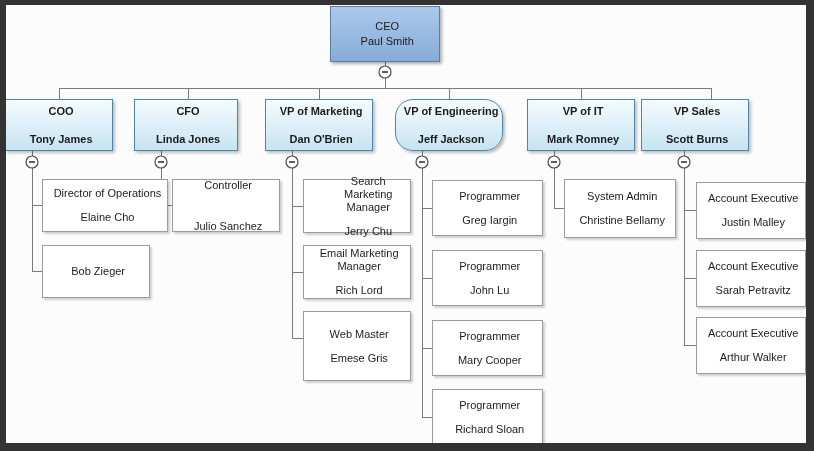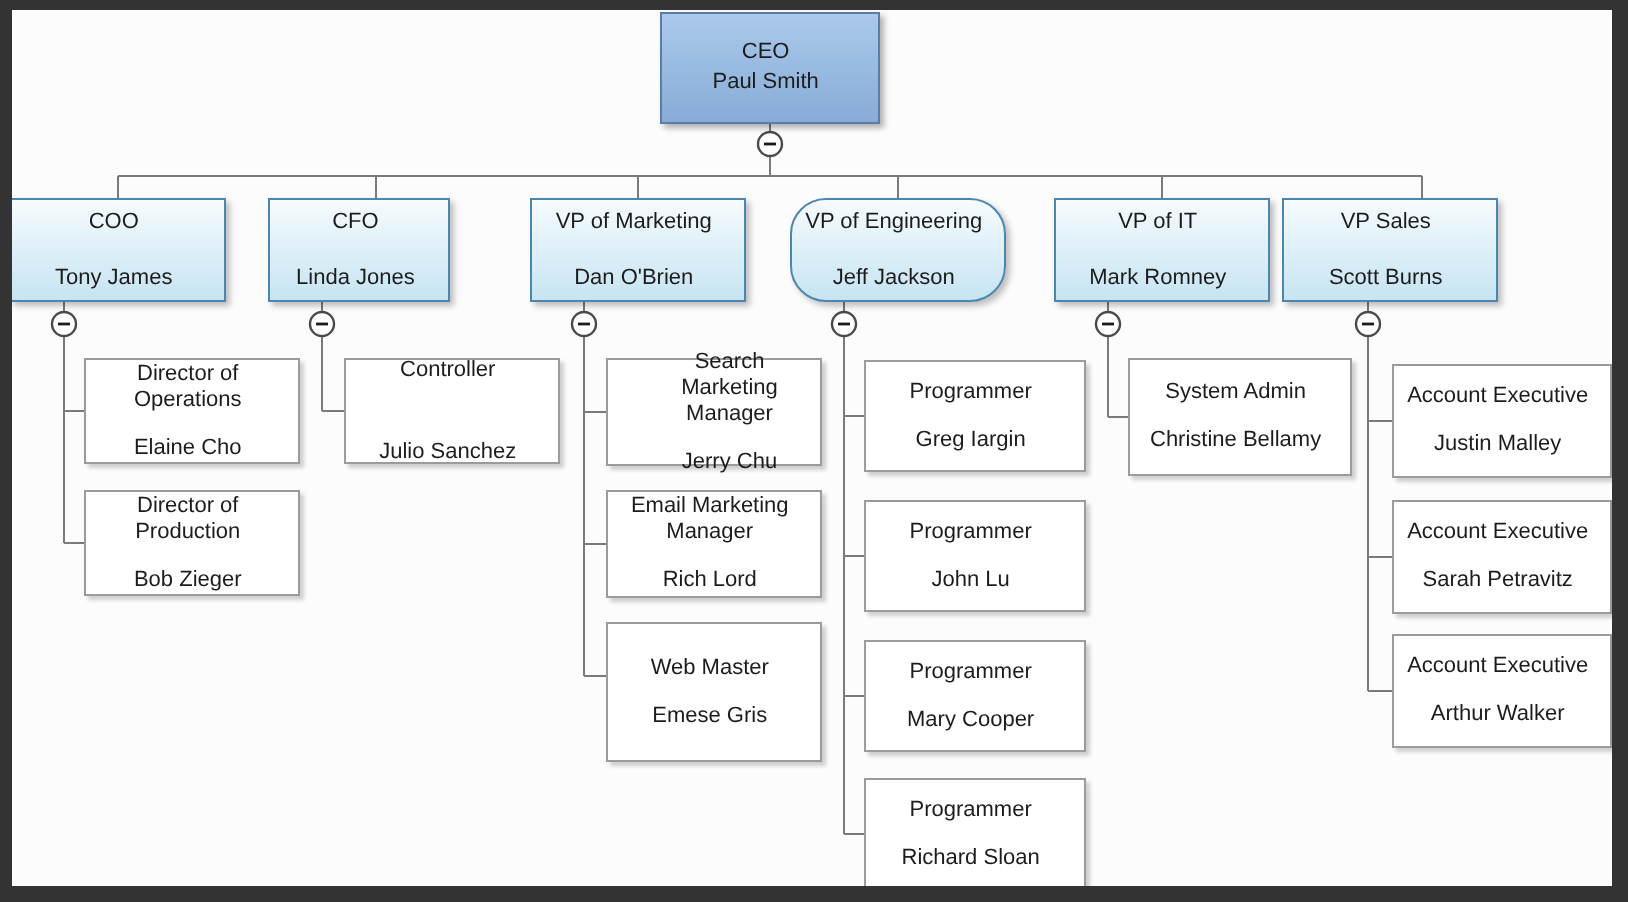--- a/index.html
+++ b/index.html
@@ -9,33 +9,33 @@
     background:var(--frame,#333);
   }
   .canvas {
     position:absolute; left:0; top:0; width:814px; height:451px;
     background:var(--canvas,#fcfcfc); z-index:0;
   }
   svg.wires { position:absolute; left:0; top:0; z-index:1; }
   #nodes { position:absolute; left:0; top:0; width:100%; height:100%; z-index:2; }
   .node {
     position:absolute; box-sizing:border-box;
-    display:flex; flex-direction:column; align-items:flex-start; justify-content:center;
+    display:flex; flex-direction:column; align-items:flex-end; justify-content:center;
     text-align:center; color:var(--text,#1c1c1c); cursor:default;
   }
   .node .title, .node .name { width:96%; line-height:13px; font-size:11px; }
   .node.ceo {
     background:linear-gradient(to bottom, var(--ceo-fill-top,#aac9eb), var(--ceo-fill-bottom,#88acd7));
     border:1px solid var(--ceo-border,#5c7da3);
     box-shadow:2px 2px 3px rgba(0,0,0,.30); gap:2px;
   }
   .node.exec {
     background:linear-gradient(to bottom, var(--exec-fill-top,#f6fbfe), var(--exec-fill-bottom,#c6e4f2));
     border:1px solid var(--exec-border,#4d86ad);
-    box-shadow:2px 2px 3px rgba(0,0,0,.25); gap:15px;
+    box-shadow:2px 2px 3px rgba(0,0,0,.25); gap:15px;font-weight:bold;
   }
   .node.staff {
     background:var(--staff-fill,#fff);
     border:1px solid var(--staff-border,#9b9b9b);
     box-shadow:2px 2px 2px rgba(0,0,0,.18); gap:11px;
   }
   .frame { position:absolute; background:var(--frame,#333); z-index:5; pointer-events:none; }
   .frame.top    { left:0; top:0; width:814px; height:5px; }
   .frame.left   { left:0; top:0; width:6px;  height:451px; }
   .frame.right  { left:806px; top:0; width:8px; height:451px; }
@@ -116,29 +116,28 @@
     </svg>
   <div id="nodes">
       <div class="node ceo" style="left: 330px; top: 6px; width: 110px; height: 56px;">
         <div class="title">CEO</div>
         <div class="name">Paul Smith</div>
       </div>
       <div class="node exec" style="left: 5px; top: 99px; width: 108px; height: 52px;">
         <div class="title">COO</div>
         <div class="name">Tony James</div>
       </div>
-      <div class="node staff" style="left: 42px; top: 179px; width: 108px; height: 53px;">
+      <div class="node staff" style="left: 42px; top: 179px; width: 126px; height: 53px;">
         <div class="title">Director of Operations</div>
         <div class="name">Elaine Cho</div>
       </div>
       <div class="node staff" style="left: 42px; top: 245px; width: 108px; height: 53px;">
-        <div class="title">Director of Production</div>
         <div class="name">Bob Zieger</div>
       </div>
-      <div class="node exec" style="left: 134px; top: 99px; width: 91px; height: 52px;">
+      <div class="node exec" style="left: 134px; top: 99px; width: 104px; height: 52px;">
         <div class="title">CFO</div>
         <div class="name">Linda Jones</div>
       </div>
       <div class="node staff" style="left: 172px; top: 179px; width: 108px; height: 53px; gap: 28px;">
         <div class="title">Controller</div>
         <div class="name">Julio Sanchez</div>
       </div>
       <div class="node exec" style="left: 265px; top: 99px; width: 108px; height: 52px;">
         <div class="title">VP of Marketing</div>
         <div class="name">Dan O'Brien</div>

